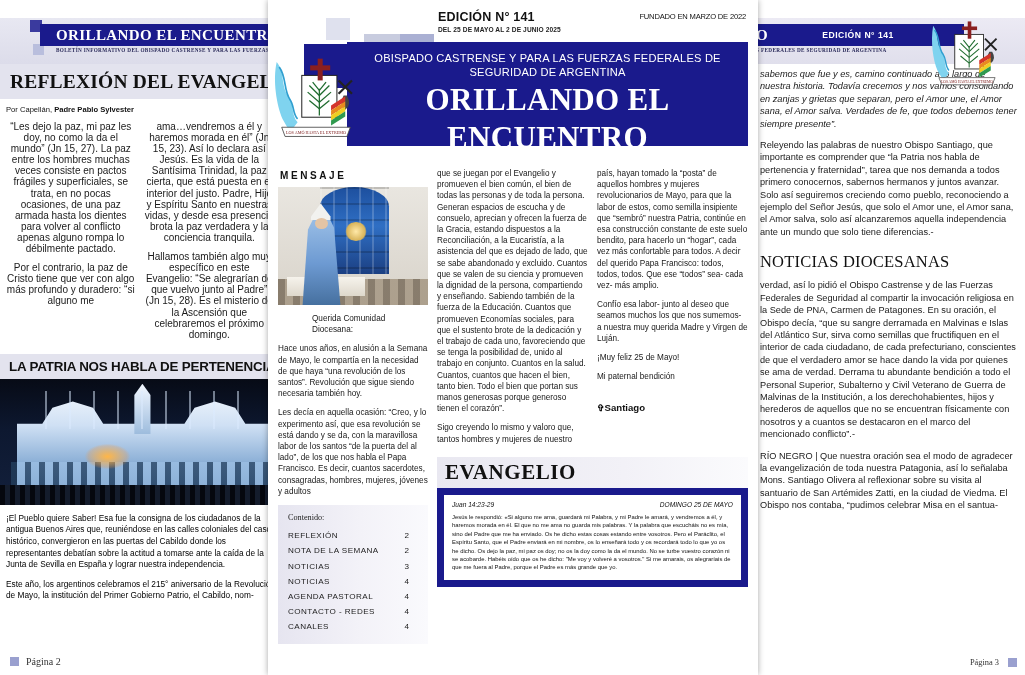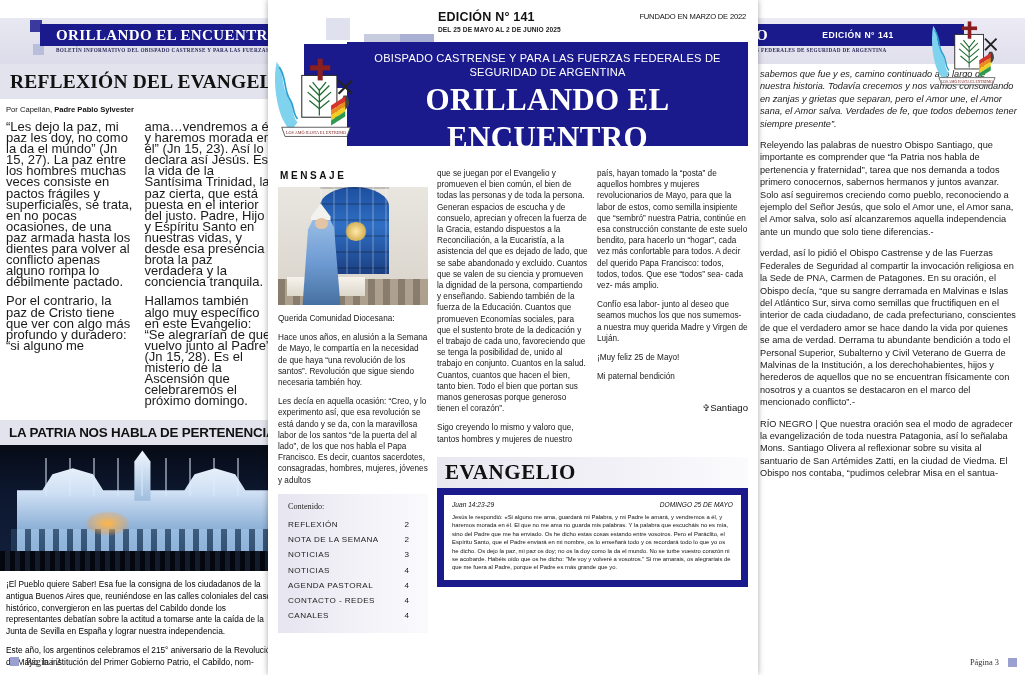--- a/index.html
+++ b/index.html
@@ -50,22 +50,22 @@
     background:#e3e3ee; padding:7px 10px 6px 10px;
     font-family:"Liberation Serif", serif; font-size:19.5px; font-weight:700;
     color:#111; white-space:nowrap; letter-spacing:.2px;
   }
   .lp-body { padding: 6px 8px 0 6px; }
   .lp-byline { font-size:7.6px; color:#111; margin-bottom:7px; }
   .lp-byline b { font-weight:700; }
 
   .lp-cols { display:flex; gap:9px; }
   .lp-col { width:131px; }
-  .lp-col p { font-size:13px; line-height:11.1px; color:#1a1a1a; margin-bottom:8px;
-              text-align:left; }
+  .lp-col p { font-size:10px; line-height:11.1px; color:#1a1a1a; margin-bottom:8px;
+              text-align:center; }
 
   .lp-section-head {
     margin:6px 0 0 0; background:#e3e3ee; padding:5px 9px 5px 9px;
     font-size:13.4px; font-weight:700; color:#111; white-space:nowrap;
     font-family:"Liberation Sans", sans-serif; letter-spacing:-.2px;
   }
   .photo-cabildo {
     width:100%; height:126px; position:relative; overflow:hidden;
     background:#0a1020;
   }
@@ -178,21 +178,21 @@
   .contenido {
     margin-top:4px; background: linear-gradient(90deg,#e6e5f0 0%, #f3f2f8 55%, #fafafd 100%);
     padding:8px 10px 10px 10px;
   }
   .contenido .ttl { font-family:"Liberation Serif", serif; font-size:8.2px; color:#222;
                     margin-bottom:6px; }
   .contenido .row { display:flex; justify-content:space-between; font-size:8.1px;
                     letter-spacing:.45px; color:#1c1c1c; padding:3.1px 0; }
   .contenido .row .pg { width:22px; text-align:center; }
 
-  .cv-sig { text-align:right; font-size:9.6px; font-weight:400; margin-top:20px; color:#111; }
+  .cv-sig { text-align:left; font-size:9.6px; font-weight:700; margin-top:20px; color:#111; }
   .cv-sig .mal { font-size:9px; }
 
   .evangelio-wrap { margin-top:4px; }
   .evangelio-ttl {
     background: linear-gradient(90deg,#e9e8f1 0%, #f2f1f7 60%, #fbfbfd 100%);
     font-family:"Liberation Serif", serif; font-size:21px; font-weight:700;
     color:#111; padding:3px 8px 3px 8px; letter-spacing:.6px;
   }
   .evangelio-box { background:#1a1a8c; padding:6px; }
   .evangelio-inner { background:#fff; border:1px solid #1a1a8c; padding:6px 8px 8px 8px; }
@@ -302,20 +302,21 @@
           <path d="M16 80 h78 l-4 10 h-70 Z" fill="#ffffff" stroke="#444" stroke-width="1"></path>
           <text x="55" y="87.5" font-size="5" text-anchor="middle" fill="#7a1616" font-family="Liberation Serif, serif">LOS AMÓ HASTA EL EXTREMO</text>
         </g>
       </svg>
     </div>
   </div>
 
   <div class="rp-body">
     <p class="ital">sabemos que fue y es, camino continuado a lo largo de nuestra historia. Todavía crecemos y nos vamos consolidando en zanjas y grietas que separan, pero el Amor une, el Amor sana, el Amor salva. Verdades de fe, que todos debemos tener siempre presente”.</p>
     <p>Releyendo las palabras de nuestro Obispo Santiago, que importante es comprender que “la Patria nos habla de pertenencia y fraternidad”, tarea que nos demanda a todos primero conocernos, sabernos hermanos y juntos avanzar. Solo así seguiremos creciendo como pueblo, reconociendo a ejemplo del Señor Jesús, que solo el Amor une, el Amor sana, el Amor salva, solo así alcanzaremos aquella independencia ante un mundo que solo tiene diferencias.-</p>
+    <div class="rp-title">NOTICIAS DIOCESANAS</div>
     <p>verdad, así lo pidió el Obispo Castrense y de las Fuerzas Federales de Seguridad al compartir la invocación religiosa en la Sede de PNA, Carmen de Patagones. En su oración, el Obispo decía, “que su sangre derramada en Malvinas e Islas del Atlántico Sur, sirva como semillas que fructifiquen en el interior de cada ciudadano, de cada prefecturiano, conscientes de que el verdadero amor se hace dando la vida por quienes se ama de verdad. Derrama tu abundante bendición a todo el Personal Superior, Subalterno y Civil Veterano de Guerra de Malvinas de la Institución, a los derechohabientes, hijos y herederos de aquellos que no se encuentran físicamente con nosotros y a cuantos se destacaron en el marco del mencionado conflicto”.-</p>
     <p>RÍO NEGRO | Que nuestra oración sea el modo de agradecer la evangelización de toda nuestra Patagonia, así lo señalaba Mons. Santiago Olivera al reflexionar sobre su visita al santuario de San Artémides Zatti, en la ciudad de Viedma. El Obispo nos contaba, “pudimos celebrar Misa en el santua-</p>
   </div>
 
   <div class="rp-footer">
     <span class="fno">Página 3</span>
     <i class="fsq"></i>
   </div>
 </div>
 
@@ -387,21 +388,21 @@
         <div class="wall"></div>
         <div class="window"></div>
         <div class="halo"></div>
         <div class="pews"></div>
         <div class="altar"></div>
         <div class="figure"></div>
         <div class="mitre"></div>
         <div class="face"></div>
       </div>
 
-      <p style="margin-top:8px;">Querida Comunidad Diocesana:</p>
+      <p style="margin-top:8px;margin-left:34px;">Querida Comunidad Diocesana:</p>
       <p>Hace unos años, en alusión a la Semana de Mayo, le compartía en la necesidad de que haya “una revolución de los santos”. Revolución que sigue siendo necesaria también hoy.</p>
       <p>Les decía en aquella ocasión: “Creo, y lo experimento así, que esa revolución se está dando y se da, con la maravillosa labor de los santos “de la puerta del al lado”, de los que nos habla el Papa Francisco. Es decir, cuantos sacerdotes, consagradas, hombres, mujeres, jóvenes y adultos</p>
 
       <div class="contenido">
         <div class="ttl">Contenido:</div>
 
         <div class="row">
           <span>REFLEXIÓN</span>
           <span class="pg">2</span>
         </div>

